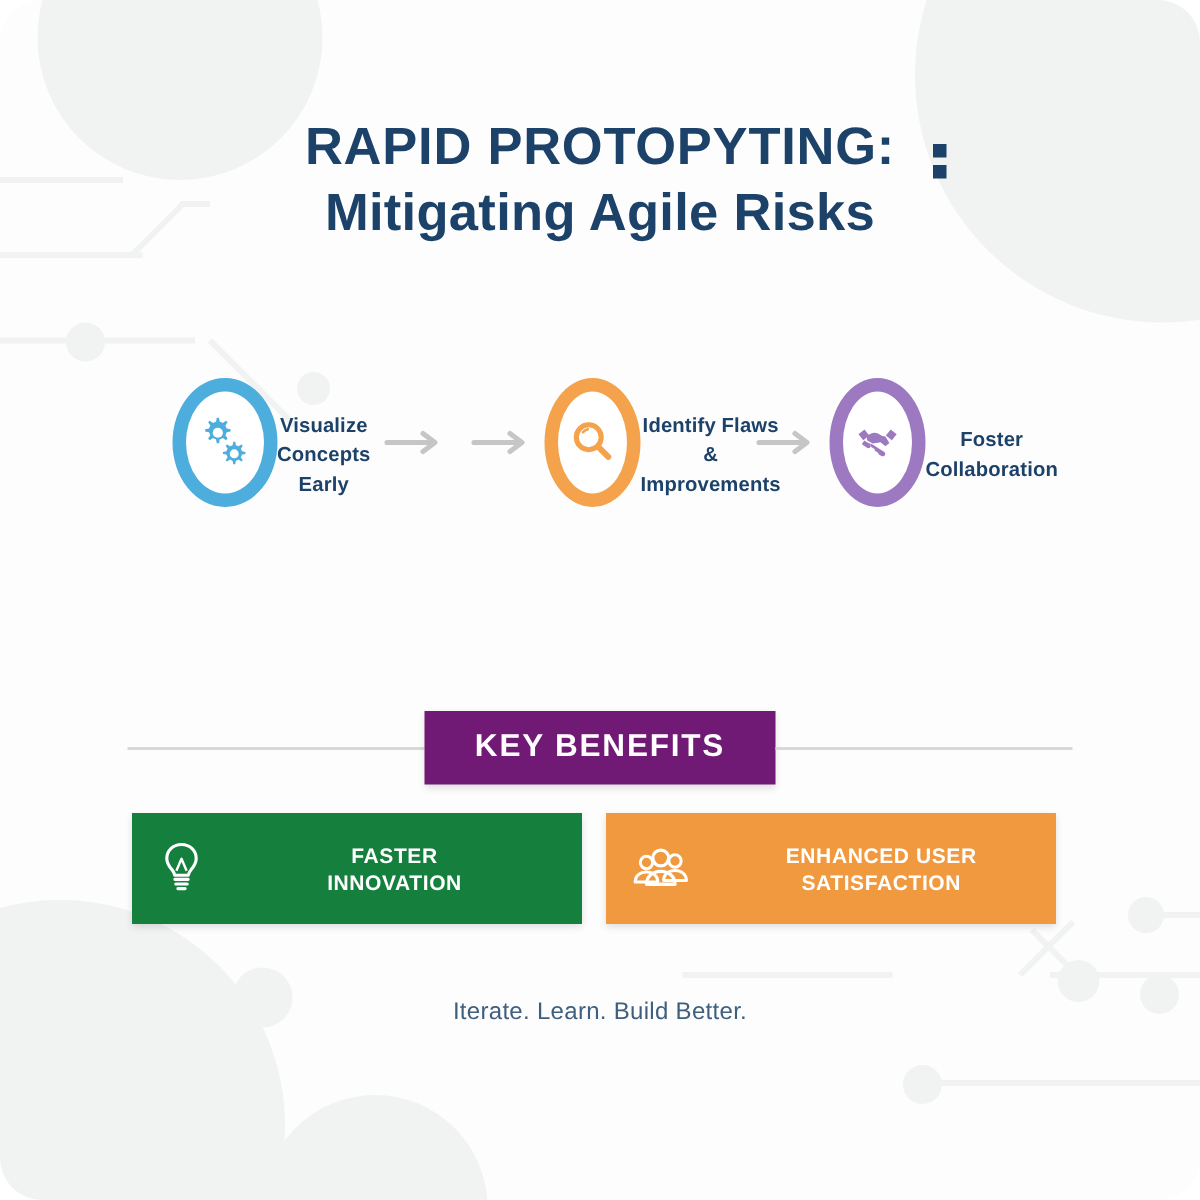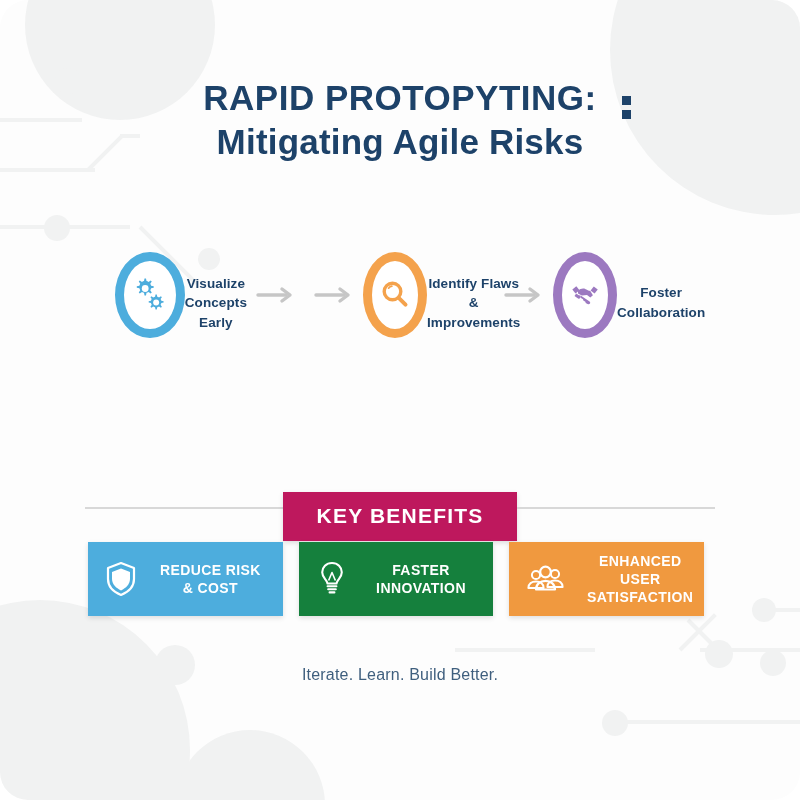--- a/index.html
+++ b/index.html
@@ -73,25 +73,24 @@
     margin-top:34px; flex:0 0 auto;
   }
 
   
   .banner-row {
     position:absolute; left:85px; top:474px; width:630px;
     display:flex; align-items:center;
   }
   .banner-rule { flex:1; height:2px; background:#d8d8d8; }
   .banner-box {
-    background:#be185d; color:#ffffff;
+    background:#701a75; color:#ffffff;
     padding:12px 34px 13px;
     font-size:21px; font-weight:bold; letter-spacing:1.2px;
     box-shadow:0 2px 5px rgba(0,0,0,0.13);
-    margin-top:18px;
   }
 
   
   .cards-row {
     position:absolute; left:88px; top:542px; width:616px;
     display:flex; gap:16px;
   }
   .card {
     flex:1; height:74px;
     display:flex; align-items:center; gap:10px;
@@ -232,29 +231,20 @@
   </div>
 
   <div class="banner-row">
     <div class="banner-rule"></div>
     <div class="banner-box">KEY BENEFITS</div>
     <div class="banner-rule"></div>
   </div>
 
   <div class="cards-row">
 
-    <div class="card blue">
-      <span class="card-icon">
-        <svg width="34" height="38" viewBox="0 0 34 38">
-          <path d="M17 3 L30 8 V19c0 7.5-5.6 13-13 16-7.4-3-13-8.5-13-16V8z" fill="none" stroke="#ffffff" stroke-width="2.2" stroke-linejoin="round"></path>
-          <path d="M17 8.5 L26 12 v6.8c0 5.4-4 9.4-9 11.6-5-2.2-9-6.2-9-11.6V12z" fill="#ffffff"></path>
-        </svg>
-      </span>
-      <span class="card-text">REDUCE RISK<br>&amp; COST</span>
-    </div>
 
     <div class="card green">
       <span class="card-icon">
         <svg width="34" height="40" viewBox="0 0 34 40">
           <path d="M17 4c-5.8 0-9.8 4.2-9.8 9.3 0 3.6 2 5.7 3.5 7.6 1 1.3 1.6 2.3 1.8 3.6h9c.2-1.3.8-2.3 1.8-3.6 1.5-1.9 3.5-4 3.5-7.6C26.8 8.2 22.8 4 17 4z" fill="none" stroke="#ffffff" stroke-width="2.1" stroke-linejoin="round"></path>
           <path d="M12.6 27.2h8.8M13.2 30.3h7.6M14.6 33.4h4.8" stroke="#ffffff" stroke-width="2.1" stroke-linecap="round"></path>
           <path d="M13.6 21.5 L17 13.5 L20.4 21.5" fill="none" stroke="#ffffff" stroke-width="1.6" stroke-linejoin="round"></path>
         </svg>
       </span>
       <span class="card-text">FASTER<br>INNOVATION</span>

